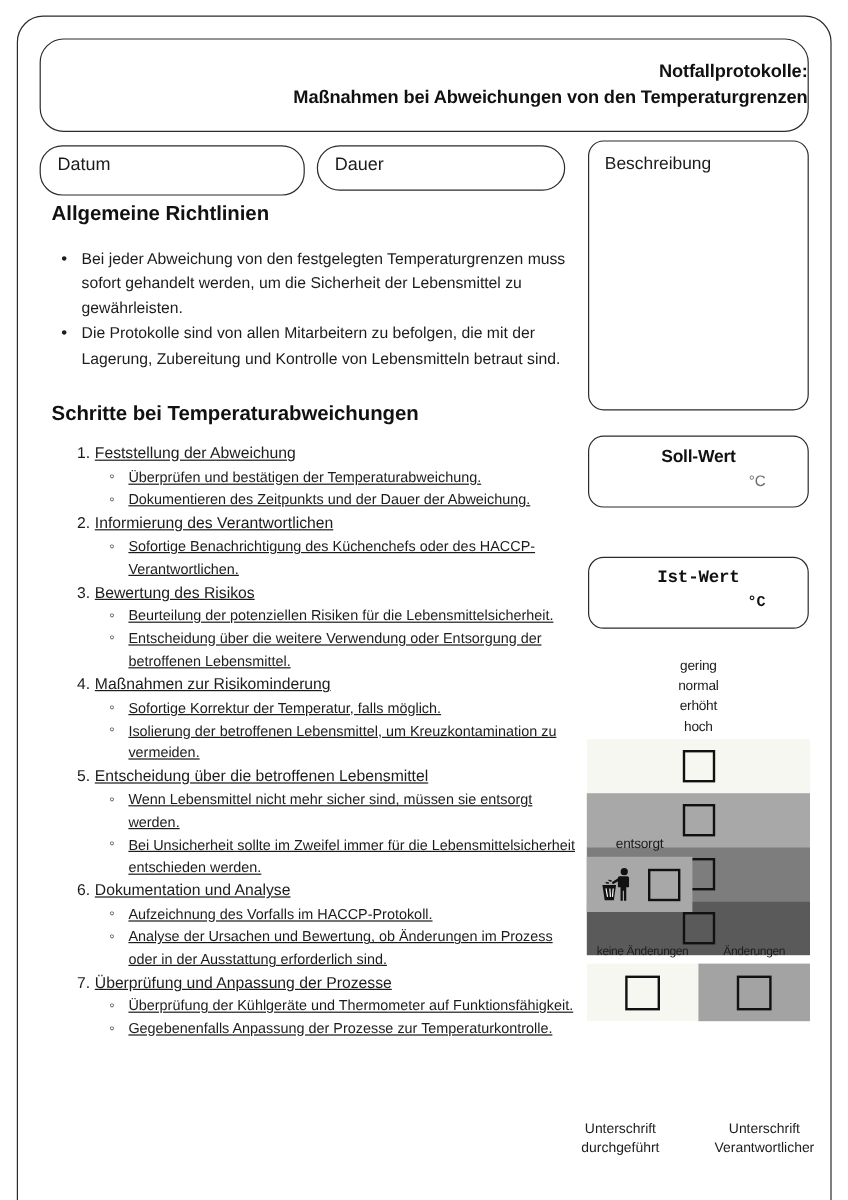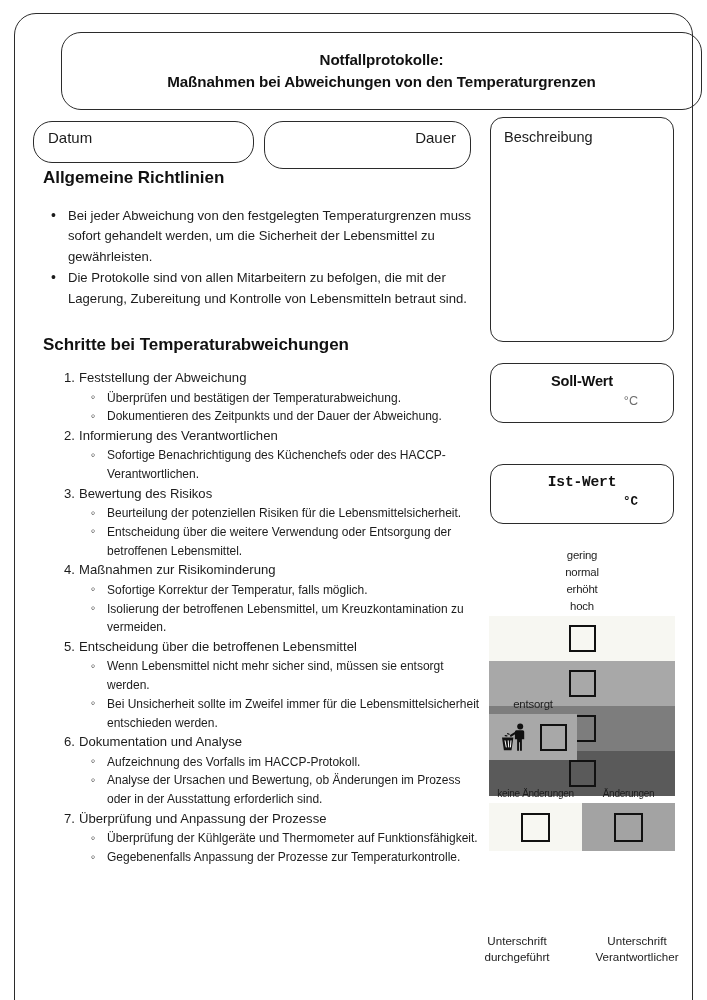--- a/index.html
+++ b/index.html
@@ -37,45 +37,44 @@
     position: absolute;
     left: 33px;
     top: 32px;
     width: 641px;
     height: 78px;
     border: 1.4px solid #2b2b2b;
     border-radius: 20px;
     box-sizing: border-box;
     display: flex;
     flex-direction: column;
-    align-items: center;
+    align-items: flex-end;
     justify-content: center;
     text-align: center;
-    margin-left: 28px;
   }
   .title-line {
     font-size: 15.2px;
     font-weight: bold;
     line-height: 1.42;
     letter-spacing: -0.1px;
     color: #111111;
   }
 
   
   .pill {
     position: absolute;
     border: 1.3px solid #2b2b2b;
     border-radius: 19px;
     box-sizing: border-box;
     padding: 7px 14px 0 14px;
     font-size: 15px;
     color: #1b1b1b;
   }
   #field-datum { left: 33px; top: 121px; width: 221px; height: 42px; }
-  #field-dauer { left: 264px; top: 121px; width: 207px; height: 48px; text-align: right; }
+  #field-dauer { left: 264px; top: 121px; width: 207px; height: 38px; }
 
   #field-beschreibung {
     position: absolute;
     left: 490px;
     top: 117px;
     width: 184px;
     height: 225px;
     border: 1.3px solid #2b2b2b;
     border-radius: 13px;
     box-sizing: border-box;
@@ -127,20 +126,21 @@
     padding-left: 46px;
     list-style: none;
     counter-reset: step;
   }
   ol.steps > li {
     position: relative;
     font-size: 13.1px;
     line-height: 1.56;
     color: #1c1c1c;
     counter-increment: step;
+    text-decoration: underline;
   }
   ol.steps > li > .step-title::before {
     content: counter(step) ".";
     position: absolute;
     left: -22px;
     width: 18px;
     text-align: right;
     color: #1c1c1c;
   }
   ol.steps > li > .step-title { display: block; position: relative; }

